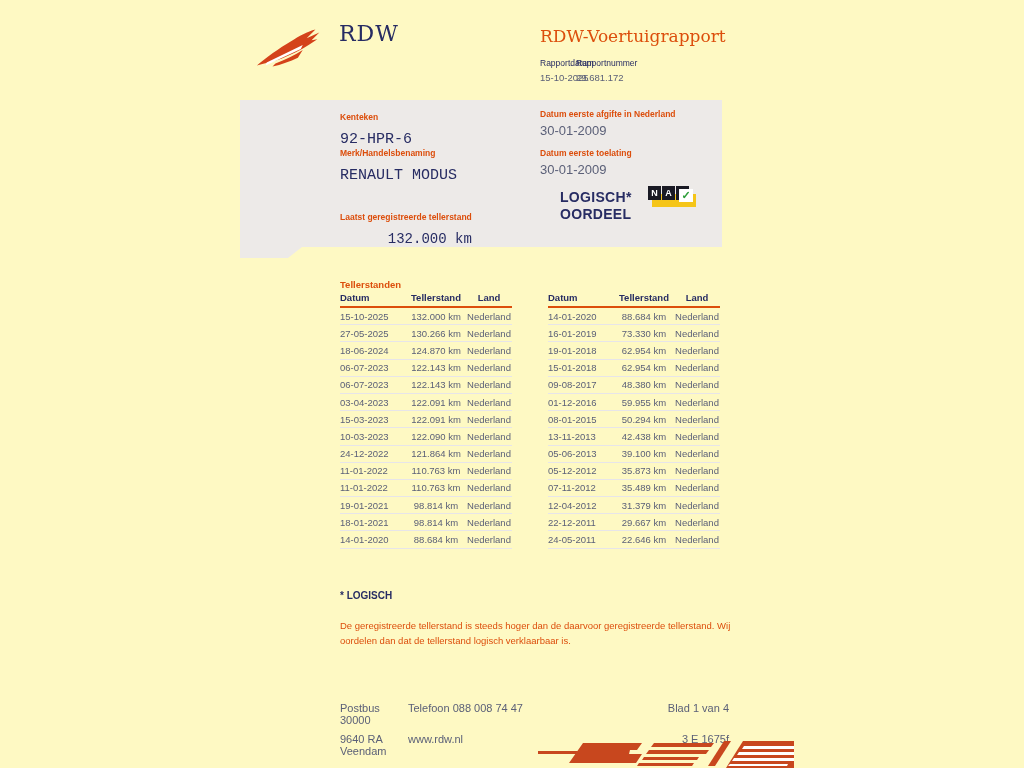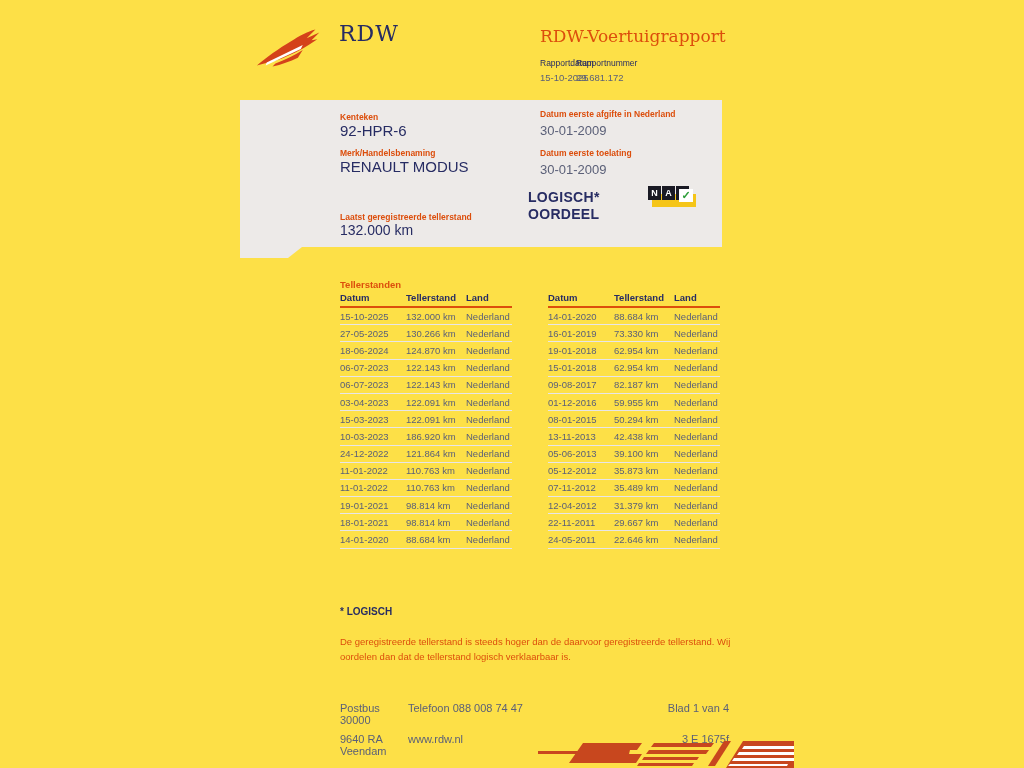--- a/index.html
+++ b/index.html
@@ -7,75 +7,75 @@
     --logo-orange:#D4421A;
     --graphic-orange:#C8471E;
     --navy:#272C63;
     --text-gray:#5B6078;
     --panel:#EDEAE8;
     --rule:#E7E5E9;
   }
   *{margin:0;padding:0;box-sizing:border-box;}
   html,body{background:#ffffff;}
   .page{
-    position:relative;width:1024px;height:768px;background:#fde047;overflow:hidden;
+    position:relative;width:1024px;height:768px;background:#fef9c3;overflow:hidden;
     font-family:"Liberation Sans",sans-serif;color:var(--navy);
   }
 
   
   .logo-svg{position:absolute;left:254px;top:22px;width:78px;height:50px;}
   .logo-word{position:absolute;left:339px;top:21px;font-family:"DejaVu Serif",serif;
     font-size:22px;letter-spacing:1px;color:var(--navy);}
   .doc-title{position:absolute;left:540px;top:26px;font-family:"DejaVu Serif",serif;
     font-weight:normal;font-size:17px;color:var(--orange);}
   .meta-label{font-size:8.5px;font-weight:normal;color:var(--navy);}
   .meta-value{font-size:9.5px;color:var(--text-gray);margin-top:4px;}
   .meta-col1{position:absolute;left:540px;top:58px;}
   .meta-col2{position:absolute;left:576px;top:58px;}
 
   
   .panel{position:absolute;left:240px;top:100px;width:482px;height:147px;background:var(--panel);}
   .panel-tab{position:absolute;left:240px;top:247px;width:62px;height:11px;background:var(--panel);
     clip-path:polygon(0 0,100% 0,calc(100% - 14px) 100%,0 100%);}
   .field-label{font-size:8.5px;font-weight:bold;color:var(--orange);}
-  .field-value-serif{font-family:Liberation Sans, sans-serif;font-size:15px;color:var(--navy);margin-top:0;}
+  .field-value-serif{font-family:Liberation Mono, monospace;font-size:15px;color:var(--navy);margin-top:9px;text-align:right;}
   .field-value-sm{font-size:13px;color:var(--text-gray);margin-top:4px;}
   .fv-kenteken{position:absolute;left:340px;top:112px;}
   .fv-merk{position:absolute;left:340px;top:148px;}
   .fv-teller{position:absolute;left:340px;top:212px;}
   .fv-teller .field-value-serif{font-size:14px;}
   .fv-afgifte{position:absolute;left:540px;top:109px;}
   .fv-toelating{position:absolute;left:540px;top:148px;}
-  .oordeel{position:absolute;left:528px;top:189px;font-size:14px;font-weight:bold;
+  .oordeel{position:absolute;left:560px;top:189px;font-size:14px;font-weight:bold;
     color:var(--navy);line-height:17px;letter-spacing:.3px;}
 
   
   .nap{position:absolute;left:648px;top:186px;width:48px;height:22px;}
   .nap-yellow{position:absolute;left:4px;top:8px;width:44px;height:13px;background:#F5C518;}
   .nap-sq{position:absolute;top:0;width:13px;height:14px;background:#1A1A24;color:#ffffff;
     font-size:9px;font-weight:bold;text-align:center;line-height:14px;}
   .nap-n{left:0;}
   .nap-a{left:14px;}
   .nap-p{left:28px;}
   .nap-check{position:absolute;left:31px;top:3px;width:14px;height:13px;background:#ffffff;
     color:#2E9E3A;font-size:11px;font-weight:bold;text-align:center;line-height:13px;}
 
   
   .section-title{position:absolute;left:340px;top:279px;font-size:9.5px;font-weight:bold;color:var(--orange);}
   table.odo{position:absolute;top:292px;border-collapse:collapse;width:172px;font-size:9.5px;}
   table.odo.left{left:340px;}
   table.odo.right{left:548px;}
   table.odo th{color:var(--navy);font-weight:bold;text-align:left;
     border-bottom:2px solid var(--orange);padding:0 0 3px 0;font-size:9.5px;}
-  table.odo th.num,table.odo td.num{text-align:left;}
+  table.odo th.num,table.odo td.num{text-align:center;}
   table.odo td{color:var(--text-gray);border-bottom:1px solid var(--rule);padding:2.6px 0;}
   table.odo col.c1{width:66px;} table.odo col.c2{width:60px;} table.odo col.c3{width:46px;}
 
   
-  .footnote{position:absolute;left:340px;top:606px;width:392px;}
+  .footnote{position:absolute;left:340px;top:590px;width:392px;}
   .footnote-title{font-size:10px;font-weight:bold;color:var(--navy);}
   .footnote-text{margin-top:17px;font-size:9.5px;line-height:15px;color:var(--orange);}
 
   
   .footer{position:absolute;left:340px;top:702px;width:389px;font-size:11px;color:var(--text-gray);}
   .footer .row{display:flex;margin-bottom:7px;}
   .footer .c-a{width:68px;}
   .footer .c-b{flex:1;}
   .footer .c-r{text-align:right;}
 
@@ -188,21 +188,21 @@
           <td class="num">122.091 km</td>
           <td class="num">Nederland</td>
         </tr>
         <tr>
           <td>15-03-2023</td>
           <td class="num">122.091 km</td>
           <td class="num">Nederland</td>
         </tr>
         <tr>
           <td>10-03-2023</td>
-          <td class="num">186.920 km</td>
+          <td class="num">122.090 km</td>
           <td class="num">Nederland</td>
         </tr>
         <tr>
           <td>24-12-2022</td>
           <td class="num">121.864 km</td>
           <td class="num">Nederland</td>
         </tr>
         <tr>
           <td>11-01-2022</td>
           <td class="num">110.763 km</td>
@@ -260,21 +260,21 @@
           <td class="num">62.954 km</td>
           <td class="num">Nederland</td>
         </tr>
         <tr>
           <td>15-01-2018</td>
           <td class="num">62.954 km</td>
           <td class="num">Nederland</td>
         </tr>
         <tr>
           <td>09-08-2017</td>
-          <td class="num">82.187 km</td>
+          <td class="num">48.380 km</td>
           <td class="num">Nederland</td>
         </tr>
         <tr>
           <td>01-12-2016</td>
           <td class="num">59.955 km</td>
           <td class="num">Nederland</td>
         </tr>
         <tr>
           <td>08-01-2015</td>
           <td class="num">50.294 km</td>
@@ -299,21 +299,21 @@
           <td>07-11-2012</td>
           <td class="num">35.489 km</td>
           <td class="num">Nederland</td>
         </tr>
         <tr>
           <td>12-04-2012</td>
           <td class="num">31.379 km</td>
           <td class="num">Nederland</td>
         </tr>
         <tr>
-          <td>22-11-2011</td>
+          <td>22-12-2011</td>
           <td class="num">29.667 km</td>
           <td class="num">Nederland</td>
         </tr>
         <tr>
           <td>24-05-2011</td>
           <td class="num">22.646 km</td>
           <td class="num">Nederland</td>
         </tr>
       </tbody>
   </table>

